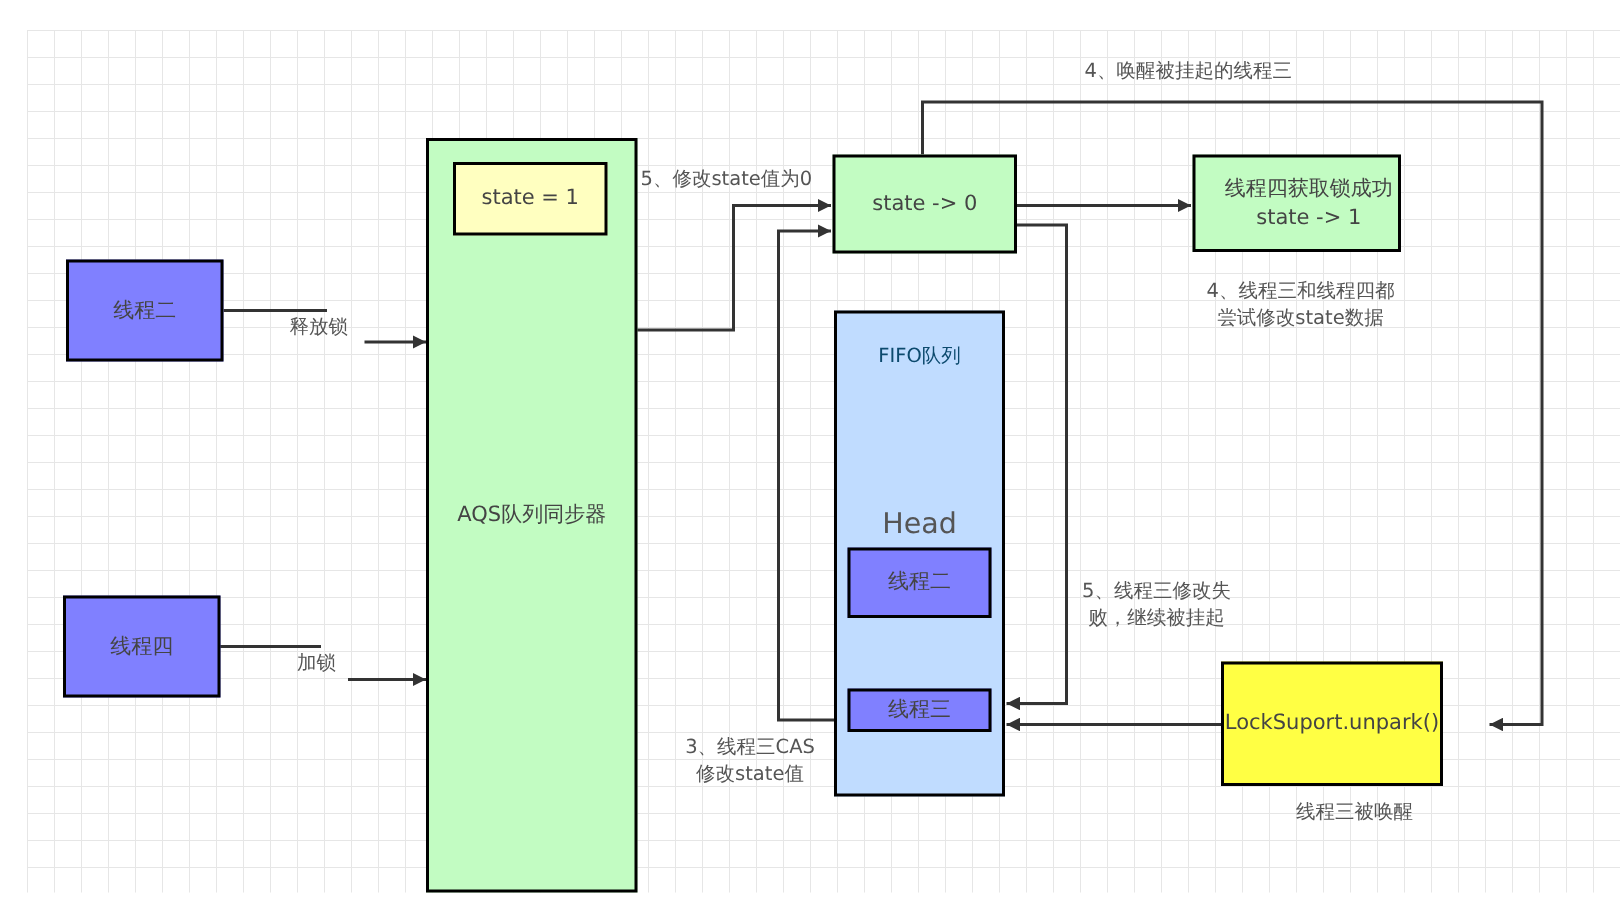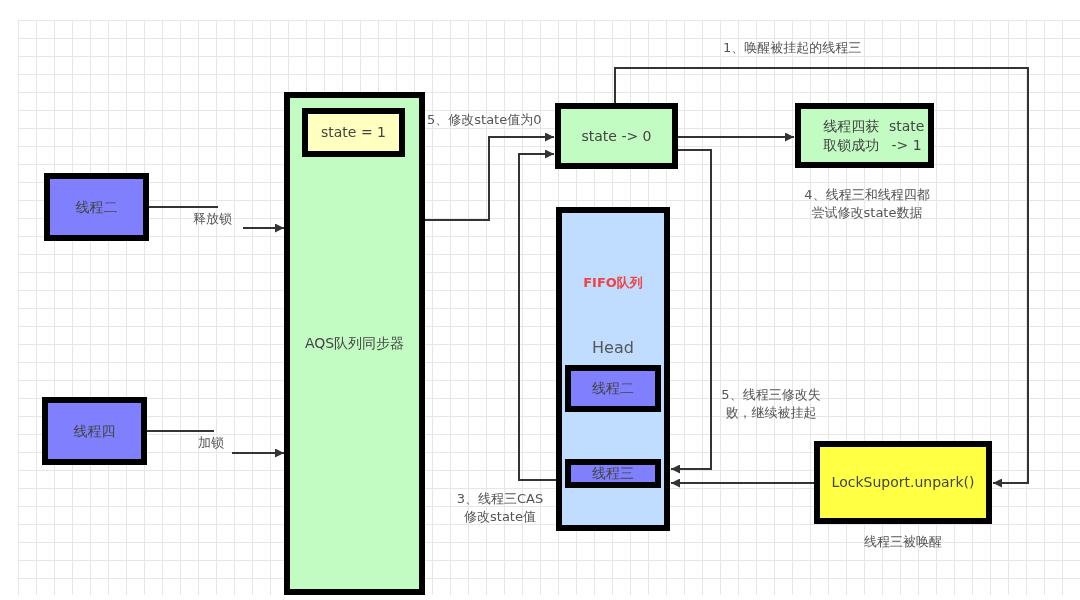--- a/index.html
+++ b/index.html
@@ -12,35 +12,35 @@
   .grid {
     position: absolute; left: 18px; top: 20px; width: 1062px; height: 575px;
     background-image:
       linear-gradient(to right, #e6e6e6 1px, transparent 1px),
       linear-gradient(to bottom, #e6e6e6 1px, transparent 1px);
     background-size: 18px 18px;
   }
   svg.wires { position: absolute; left: 0; top: 0; }
   .box {
     position: absolute; box-sizing: border-box;
-    border: 6px solid #000000;
+    border: 2px solid #000000;
     display: flex; align-items: center; justify-content: center;
     text-align: center; font-size: 14px; color: #444; line-height: 1.35;
   }
   .thread { background: #8080ff; }
   .green { background: #c2fcc2; }
   .yellow-light { background: #ffffc0; }
   .blue-light { background: #c0dcff; }
   .yellow { background: #ffff44; }
   .label {
     position: absolute; font-size: 13px; color: #555; line-height: 1.35;
     white-space: nowrap; background: transparent;
   }
   .center { text-align: center; }
-  .bold { font-weight: bold; color: #ef4444; margin-top: 45px; }
+  .bold { font-weight: normal; color: #0c4a6e; }
 </style>
 </head>
 <body>
 
 <div class="grid"></div>
 
 <svg class="wires" width="1080" height="600">
   <defs>
     <marker id="arr" viewBox="0 0 10 10" refX="10" refY="5" markerWidth="9" markerHeight="9" orient="auto-start-reverse" markerUnits="userSpaceOnUse">
       <path d="M0,0 L10,5 L0,10 z" fill="#333"></path>
@@ -79,44 +79,44 @@
   <span>AQS队列同步器</span>
 </div>
 <div class="box yellow-light" style="left:302px;top:108px;width:103px;height:49px;">
   <span>state = 1</span>
 </div>
 
 <div class="box green" style="left:555px;top:103px;width:123px;height:66px;">
   <span>state -&gt; 0</span>
 </div>
 
-<div class="box green" style="left:795px;top:103px;width:139px;height:65px;flex-direction:row;padding-left:16px;">
+<div class="box green" style="left:795px;top:103px;width:139px;height:65px;flex-direction:column;padding-left:16px;">
   <span>线程四获取锁成功</span>
   <span>state -&gt; 1</span>
 </div>
 
 <div class="box blue-light" style="left:556px;top:207px;width:114px;height:324px;align-items:flex-start;justify-content:flex-start;">
 </div>
 <div class="label bold center" style="left:556px;top:229px;width:114px;font-size:13px;">FIFO队列</div>
-<div class="label center" style="left:556px;top:337px;width:114px;font-size:16px;">Head</div>
+<div class="label center" style="left:556px;top:337px;width:114px;font-size:19px;">Head</div>
 <div class="box thread" style="left:565px;top:365px;width:96px;height:47px;">
   <span>线程二</span>
 </div>
 <div class="box thread" style="left:565px;top:459px;width:96px;height:29px;">
   <span>线程三</span>
 </div>
 
-<div class="box yellow" style="left:814px;top:441px;width:178px;height:83px;">
+<div class="box yellow" style="left:814px;top:441px;width:148px;height:83px;">
   <span>LockSuport.unpark()</span>
 </div>
 
 <div class="label" style="left:193px;top:210px;">释放锁</div>
 <div class="label" style="left:198px;top:434px;">加锁</div>
 <div class="label" style="left:427px;top:111px;">5、修改state值为0</div>
-<div class="label" style="left:723px;top:39px;">1、唤醒被挂起的线程三</div>
+<div class="label" style="left:723px;top:39px;">4、唤醒被挂起的线程三</div>
 
 <div class="label center" style="left:440px;top:490px;width:120px;">
   <div>3、线程三CAS</div>
   <div>修改state值</div>
 </div>
 
 <div class="label center" style="left:782px;top:186px;width:170px;">
   <div>4、线程三和线程四都</div>
   <div>尝试修改state数据</div>
 </div>

